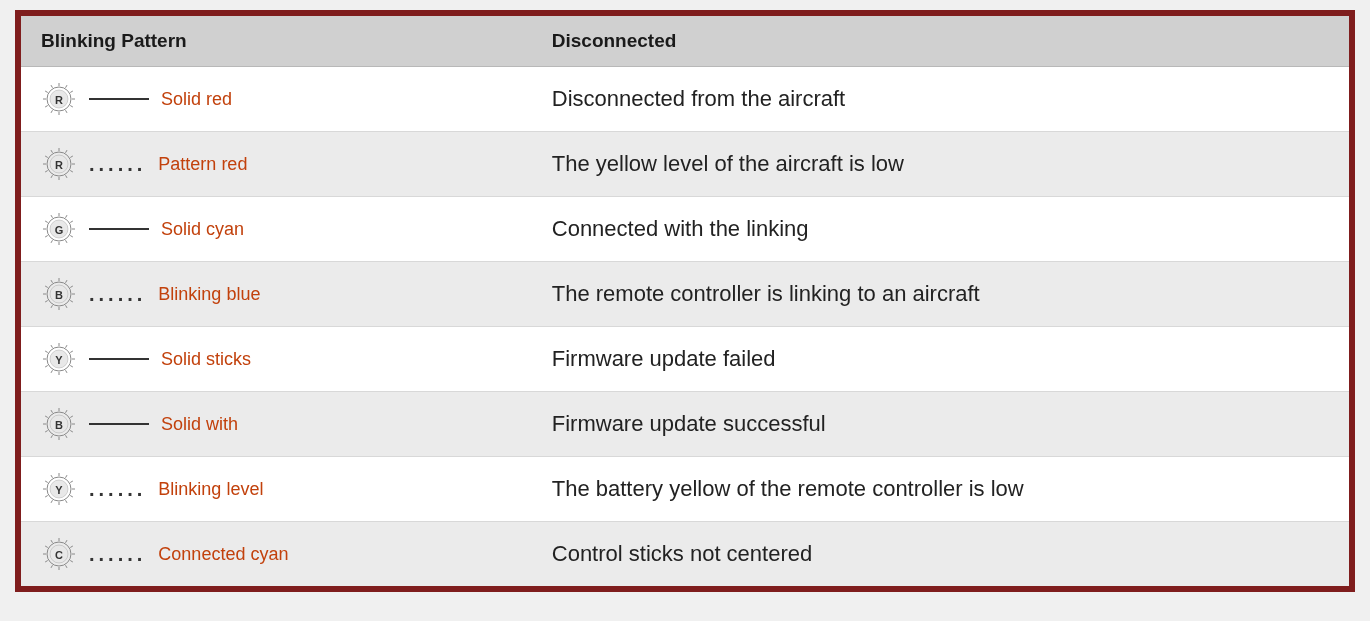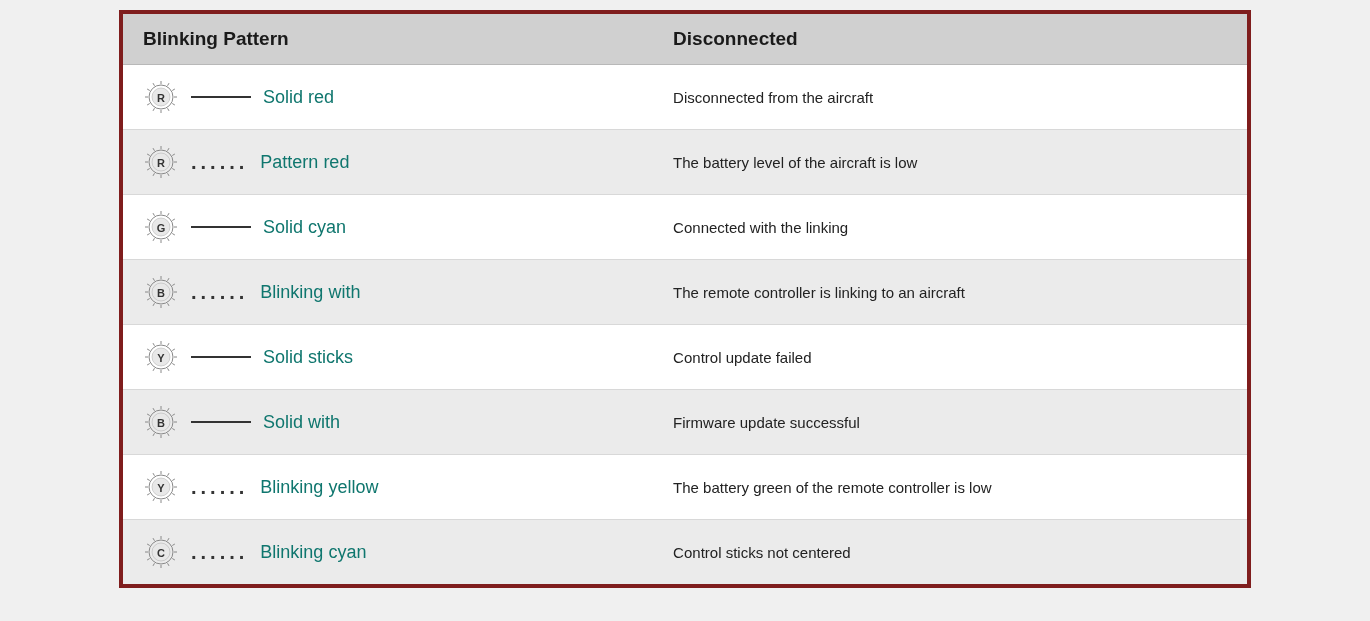--- a/index.html
+++ b/index.html
@@ -13,22 +13,22 @@
       min-height: 621px;
       background: #f0f0f0;
       font-family: Arial, Helvetica, sans-serif;
       display: flex;
       align-items: flex-start;
       justify-content: center;
       padding: 10px;
     }
 
     .table-container {
-      width: 1132px;
-      border: 4px solid #7f1d1d;
+      width: 1340px;
+      border: 6px solid #7f1d1d;
       background: #fff;
     }
 
     table {
       width: 100%;
       border-collapse: collapse;
     }
 
     thead tr {
       background: #d0d0d0;
@@ -85,26 +85,26 @@
       display: inline-block;
       letter-spacing: 4px;
       font-size: 20px;
       color: #333;
       flex-shrink: 0;
       font-weight: bold;
     }
 
     .pattern-label {
       font-size: 18px;
-      color: #0f766e;
+      color: #c2410c;
       min-width: 160px;
     }
 
     .description-cell {
-      font-size: 15px;
+      font-size: 22px;
       color: #222;
     }
 
     tbody tr:last-child td {
       border-bottom: none;
     }
   </style>
 </head>
 <body>
 
@@ -160,21 +160,21 @@
                 <line x1="24.5" y1="6.7416697508022985" x2="26" y2="4.1435935394489825" stroke="#888" stroke-width="1"></line>
                 <line x1="29.258330249197698" y1="11.499999999999995" x2="31.856406460551014" y2="9.999999999999993" stroke="#888" stroke-width="1"></line>
                 <circle cx="18" cy="18" r="12" fill="none" stroke="#888" stroke-width="1"></circle>
                 <circle cx="18" cy="18" r="9" fill="#e8e8e8" stroke="#aaa" stroke-width="0.5"></circle>
                 <text x="18" y="23" text-anchor="middle" font-size="11" font-family="Arial, sans-serif" font-weight="bold" fill="#333">R</text>
               </svg>
               <span class="led-dots">......</span>
               <span class="pattern-label">Pattern red</span>
             </div>
           </td>
-          <td class="description-cell">The battery level of the aircraft is low</td>
+          <td class="description-cell">The yellow level of the aircraft is low</td>
         </tr>
         <tr>
           <td>
             <div class="pattern-cell">
               <svg class="led-icon" viewBox="0 0 36 36">
                 <line x1="31" y1="18" x2="34" y2="18" stroke="#888" stroke-width="1"></line>
                 <line x1="29.258330249197705" y1="24.5" x2="31.85640646055102" y2="26" stroke="#888" stroke-width="1"></line>
                 <line x1="24.5" y1="29.2583302491977" x2="26" y2="31.856406460551018" stroke="#888" stroke-width="1"></line>
                 <line x1="18" y1="31" x2="18" y2="34" stroke="#888" stroke-width="1"></line>
                 <line x1="11.500000000000004" y1="29.258330249197705" x2="10.000000000000004" y2="31.85640646055102" stroke="#888" stroke-width="1"></line>
@@ -209,21 +209,21 @@
                 <line x1="6.7416697508022985" y1="11.499999999999998" x2="4.1435935394489825" y2="9.999999999999998" stroke="#888" stroke-width="1"></line>
                 <line x1="11.499999999999995" y1="6.741669750802302" x2="9.999999999999993" y2="4.143593539448986" stroke="#888" stroke-width="1"></line>
                 <line x1="17.999999999999996" y1="5" x2="17.999999999999996" y2="2" stroke="#888" stroke-width="1"></line>
                 <line x1="24.5" y1="6.7416697508022985" x2="26" y2="4.1435935394489825" stroke="#888" stroke-width="1"></line>
                 <line x1="29.258330249197698" y1="11.499999999999995" x2="31.856406460551014" y2="9.999999999999993" stroke="#888" stroke-width="1"></line>
                 <circle cx="18" cy="18" r="12" fill="none" stroke="#888" stroke-width="1"></circle>
                 <circle cx="18" cy="18" r="9" fill="#e8e8e8" stroke="#aaa" stroke-width="0.5"></circle>
                 <text x="18" y="23" text-anchor="middle" font-size="11" font-family="Arial, sans-serif" font-weight="bold" fill="#333">B</text>
               </svg>
               <span class="led-dots">......</span>
-              <span class="pattern-label">Blinking with</span>
+              <span class="pattern-label">Blinking blue</span>
             </div>
           </td>
           <td class="description-cell">The remote controller is linking to an aircraft</td>
         </tr>
         <tr>
           <td>
             <div class="pattern-cell">
               <svg class="led-icon" viewBox="0 0 36 36">
                 <line x1="31" y1="18" x2="34" y2="18" stroke="#888" stroke-width="1"></line>
                 <line x1="29.258330249197705" y1="24.5" x2="31.85640646055102" y2="26" stroke="#888" stroke-width="1"></line>
@@ -238,21 +238,21 @@
                 <line x1="24.5" y1="6.7416697508022985" x2="26" y2="4.1435935394489825" stroke="#888" stroke-width="1"></line>
                 <line x1="29.258330249197698" y1="11.499999999999995" x2="31.856406460551014" y2="9.999999999999993" stroke="#888" stroke-width="1"></line>
                 <circle cx="18" cy="18" r="12" fill="none" stroke="#888" stroke-width="1"></circle>
                 <circle cx="18" cy="18" r="9" fill="#e8e8e8" stroke="#aaa" stroke-width="0.5"></circle>
                 <text x="18" y="23" text-anchor="middle" font-size="11" font-family="Arial, sans-serif" font-weight="bold" fill="#333">Y</text>
               </svg>
               <span class="led-line"></span>
               <span class="pattern-label">Solid sticks</span>
             </div>
           </td>
-          <td class="description-cell">Control update failed</td>
+          <td class="description-cell">Firmware update failed</td>
         </tr>
         <tr>
           <td>
             <div class="pattern-cell">
               <svg class="led-icon" viewBox="0 0 36 36">
                 <line x1="31" y1="18" x2="34" y2="18" stroke="#888" stroke-width="1"></line>
                 <line x1="29.258330249197705" y1="24.5" x2="31.85640646055102" y2="26" stroke="#888" stroke-width="1"></line>
                 <line x1="24.5" y1="29.2583302491977" x2="26" y2="31.856406460551018" stroke="#888" stroke-width="1"></line>
                 <line x1="18" y1="31" x2="18" y2="34" stroke="#888" stroke-width="1"></line>
                 <line x1="11.500000000000004" y1="29.258330249197705" x2="10.000000000000004" y2="31.85640646055102" stroke="#888" stroke-width="1"></line>
@@ -287,24 +287,24 @@
                 <line x1="6.7416697508022985" y1="11.499999999999998" x2="4.1435935394489825" y2="9.999999999999998" stroke="#888" stroke-width="1"></line>
                 <line x1="11.499999999999995" y1="6.741669750802302" x2="9.999999999999993" y2="4.143593539448986" stroke="#888" stroke-width="1"></line>
                 <line x1="17.999999999999996" y1="5" x2="17.999999999999996" y2="2" stroke="#888" stroke-width="1"></line>
                 <line x1="24.5" y1="6.7416697508022985" x2="26" y2="4.1435935394489825" stroke="#888" stroke-width="1"></line>
                 <line x1="29.258330249197698" y1="11.499999999999995" x2="31.856406460551014" y2="9.999999999999993" stroke="#888" stroke-width="1"></line>
                 <circle cx="18" cy="18" r="12" fill="none" stroke="#888" stroke-width="1"></circle>
                 <circle cx="18" cy="18" r="9" fill="#e8e8e8" stroke="#aaa" stroke-width="0.5"></circle>
                 <text x="18" y="23" text-anchor="middle" font-size="11" font-family="Arial, sans-serif" font-weight="bold" fill="#333">Y</text>
               </svg>
               <span class="led-dots">......</span>
-              <span class="pattern-label">Blinking yellow</span>
-            </div>
-          </td>
-          <td class="description-cell">The battery green of the remote controller is low</td>
+              <span class="pattern-label">Blinking level</span>
+            </div>
+          </td>
+          <td class="description-cell">The battery yellow of the remote controller is low</td>
         </tr>
         <tr>
           <td>
             <div class="pattern-cell">
               <svg class="led-icon" viewBox="0 0 36 36">
                 <line x1="31" y1="18" x2="34" y2="18" stroke="#888" stroke-width="1"></line>
                 <line x1="29.258330249197705" y1="24.5" x2="31.85640646055102" y2="26" stroke="#888" stroke-width="1"></line>
                 <line x1="24.5" y1="29.2583302491977" x2="26" y2="31.856406460551018" stroke="#888" stroke-width="1"></line>
                 <line x1="18" y1="31" x2="18" y2="34" stroke="#888" stroke-width="1"></line>
                 <line x1="11.500000000000004" y1="29.258330249197705" x2="10.000000000000004" y2="31.85640646055102" stroke="#888" stroke-width="1"></line>
@@ -313,20 +313,20 @@
                 <line x1="6.7416697508022985" y1="11.499999999999998" x2="4.1435935394489825" y2="9.999999999999998" stroke="#888" stroke-width="1"></line>
                 <line x1="11.499999999999995" y1="6.741669750802302" x2="9.999999999999993" y2="4.143593539448986" stroke="#888" stroke-width="1"></line>
                 <line x1="17.999999999999996" y1="5" x2="17.999999999999996" y2="2" stroke="#888" stroke-width="1"></line>
                 <line x1="24.5" y1="6.7416697508022985" x2="26" y2="4.1435935394489825" stroke="#888" stroke-width="1"></line>
                 <line x1="29.258330249197698" y1="11.499999999999995" x2="31.856406460551014" y2="9.999999999999993" stroke="#888" stroke-width="1"></line>
                 <circle cx="18" cy="18" r="12" fill="none" stroke="#888" stroke-width="1"></circle>
                 <circle cx="18" cy="18" r="9" fill="#e8e8e8" stroke="#aaa" stroke-width="0.5"></circle>
                 <text x="18" y="23" text-anchor="middle" font-size="11" font-family="Arial, sans-serif" font-weight="bold" fill="#333">C</text>
               </svg>
               <span class="led-dots">......</span>
-              <span class="pattern-label">Blinking cyan</span>
+              <span class="pattern-label">Connected cyan</span>
             </div>
           </td>
           <td class="description-cell">Control sticks not centered</td>
         </tr>
       </tbody>
   </table>
 </div>
 
 </body></html>

